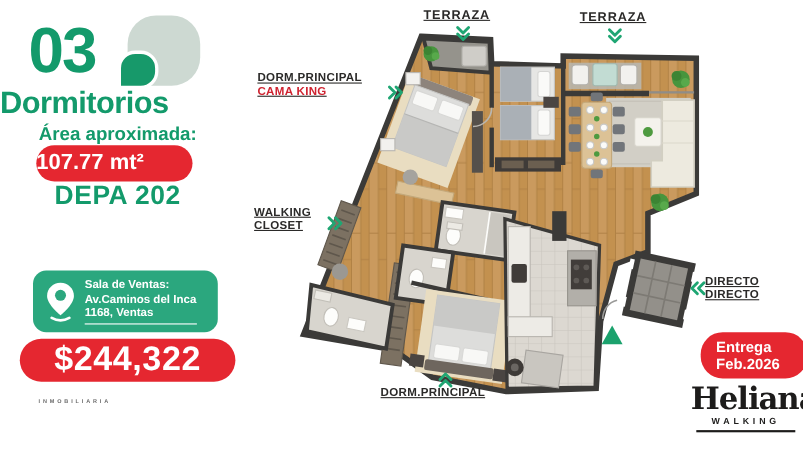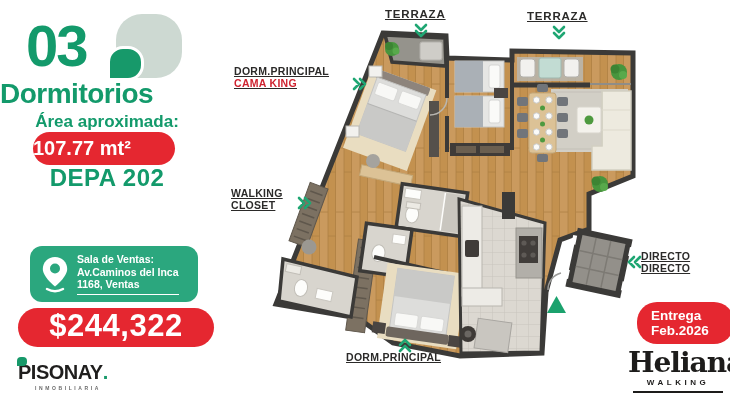--- a/index.html
+++ b/index.html
@@ -288,23 +288,20 @@
     <div>Av.Caminos del Inca</div>
     <div>1168, Ventas</div>
   </div>
 </div>
 
 <div class="abs price-pill">
   <span>$244,322</span>
 </div>
 
 <div class="abs pisonay-wrap">
-  <span class="p-row">
-    <span class="p-leaf"></span><span class="p-name">PISONAY</span><span class="p-dot">.</span>
-  </span>
   <div class="p-tag">INMOBILIARIA</div>
 </div>
 
 <div class="abs plan-label lbl-terraza lbl-t1">TERRAZA</div>
 <svg class="chev chev-t1" viewBox="0 0 16 14">
     <path d="M2 2 L7 7 L2 12 M8 2 L13 7 L8 12"></path>
   </svg>
 
 <div class="abs plan-label lbl-terraza lbl-t2">TERRAZA</div>
 <svg class="chev chev-t2" viewBox="0 0 16 14">

